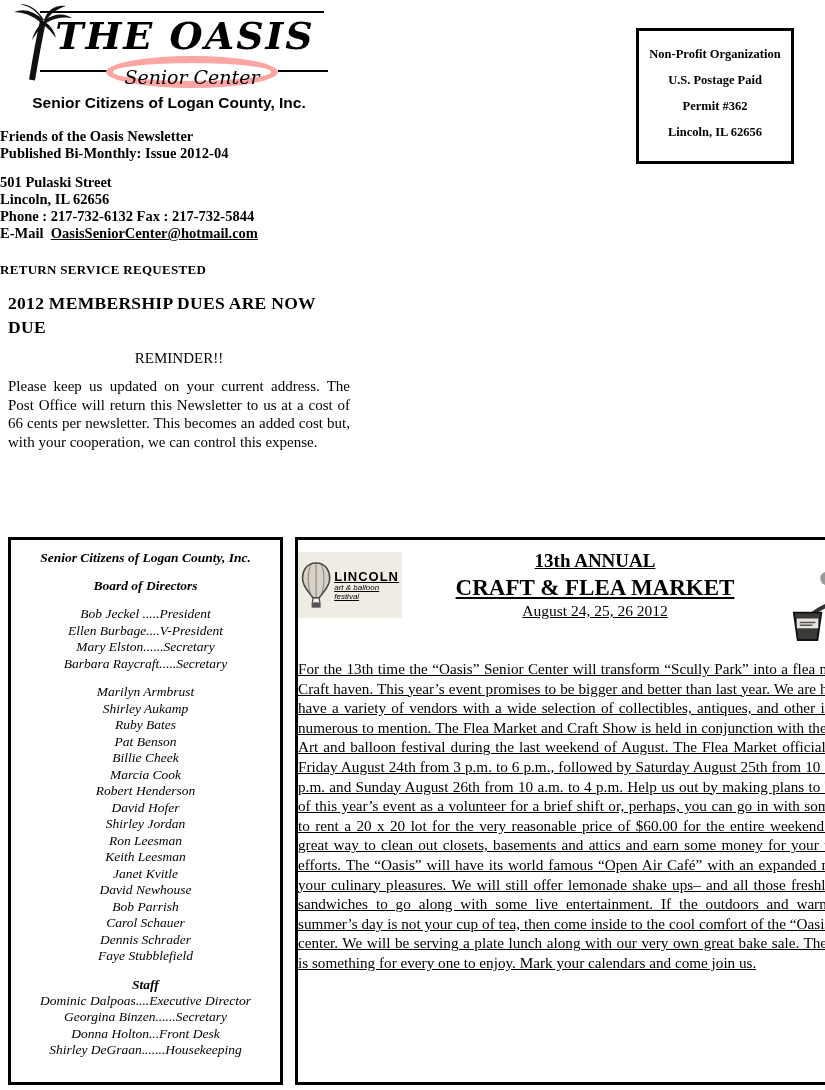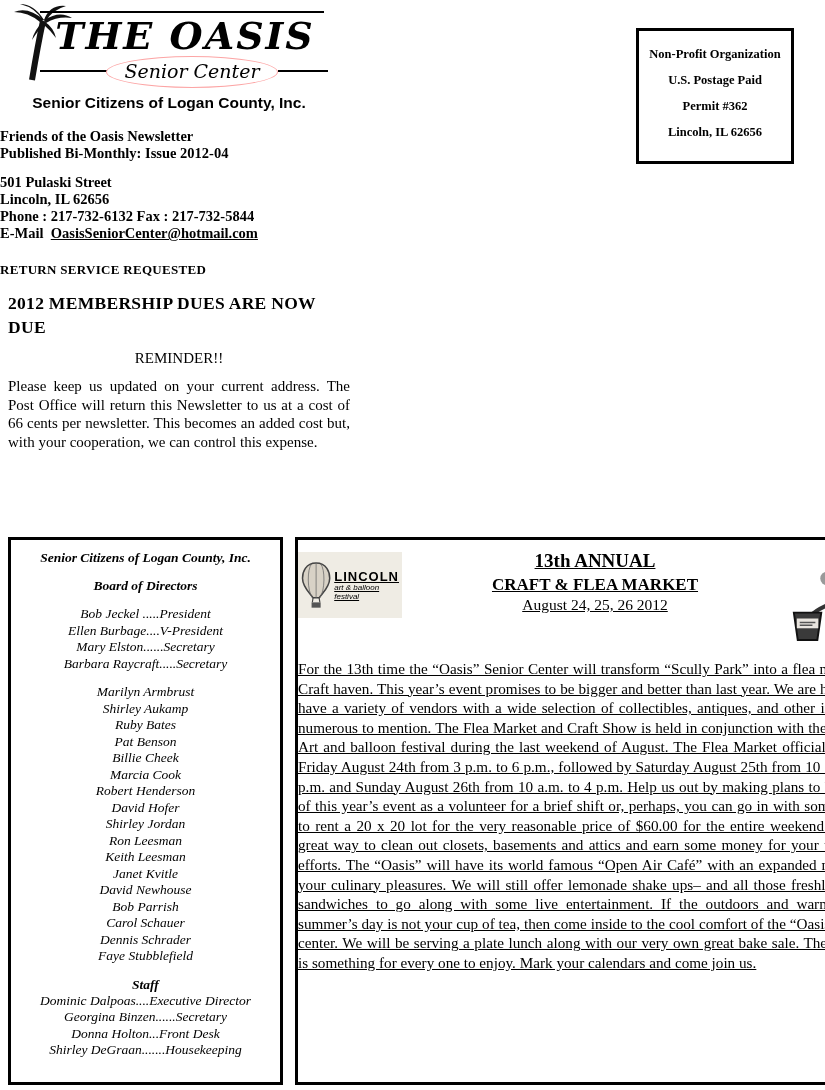--- a/index.html
+++ b/index.html
@@ -22,21 +22,21 @@
   .logo-rule-top { position: absolute; left: 30px; right: 4px; top: 7px; height: 2px; background: #000; }
   .logo-title {
     position: absolute; left: 32px; top: 9px; width: 286px;
     font-family: "DejaVu Serif", serif; font-weight: bold; font-style: italic;
     font-size: 38px; letter-spacing: 2px; white-space: nowrap; text-align: center;
   }
   .logo-rule-left  { position: absolute; left: 30px;  top: 66px; width: 68px; height: 2px; background: #000; }
   .logo-rule-right { position: absolute; left: 268px; top: 66px; width: 50px; height: 2px; background: #000; }
   .logo-oval {
     position: absolute; left: 96px; top: 52px; width: 172px; height: 32px;
-    border: 1px solid #fca5a5; border-radius: 50%;
+    border: 7px solid #fca5a5; border-radius: 50%;
     text-align: center; font-family: "DejaVu Serif", serif;
     font-style: italic; font-size: 19px; line-height: 28px; background: #fff;
   }
   .org-name {
     position: absolute; left: 0; top: 90px; width: 318px; text-align: center;
     font-family: "Liberation Sans", sans-serif; font-weight: bold; font-size: 15.5px;
   }
 
   
   .postage-box {
@@ -77,21 +77,21 @@
   .event-header { display: flex; align-items: flex-start; }
   .festival-logo {
     width: 104px; flex: 0 0 104px; background: #efece4;
     display: flex; align-items: center; gap: 3px; padding: 4px 3px; margin-top: 4px;
   }
   .festival-text { font-family: "Liberation Sans", sans-serif; }
   .festival-name { font-weight: bold; font-size: 13px; letter-spacing: 1px; }
   .festival-sub { font-size: 8px; font-style: italic; line-height: 1.1; }
   .event-titles { flex: 1 1 auto; text-align: center; padding-top: 2px; }
   .event-title-1 { font-weight: bold; font-size: 19px; }
-  .event-title-2 { font-weight: bold; font-size: 17px; margin-top: 3px; }
+  .event-title-2 { font-weight: bold; font-size: 23px; margin-top: 3px; }
   .event-date { font-size: 15.5px; margin-top: 1px; }
   .clown-wrap { width: 90px; flex: 0 0 90px; }
   .event-body { margin-top: 9px; font-size: 15.2px; line-height: 19.6px; text-align: justify; }
 </style>
 </head>
 <body>
 
 <div class="page">
 
   <div class="masthead">

